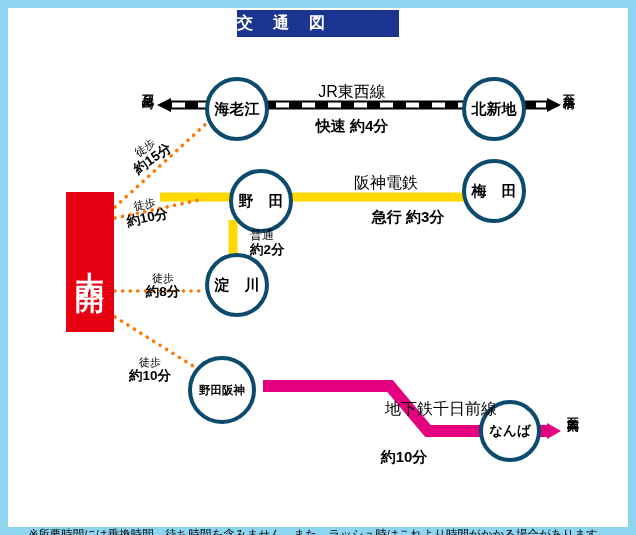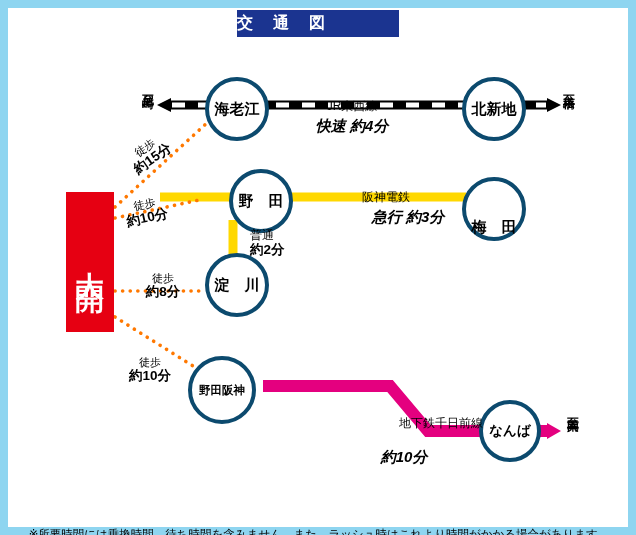--- a/index.html
+++ b/index.html
@@ -14,22 +14,22 @@
     display:flex;align-items:center;justify-content:center;font-weight:bold;color:#000;}
   .st-56{width:56px;height:56px;font-size:15px;}
   .st-60{width:60px;height:60px;font-size:11.5px;}
   .st-54{width:54px;height:54px;font-size:13.5px;}
   .daikai-box{position:absolute;left:66px;top:192px;width:48px;height:140px;background:#E60012;
     display:flex;align-items:center;justify-content:center;}
   .daikai-box span{writing-mode:vertical-rl;text-orientation:upright;color:#ffffff;
     font-weight:bold;font-size:29px;letter-spacing:14px;}
   .vtext{position:absolute;writing-mode:vertical-rl;text-orientation:upright;font-size:12px;
     font-weight:bold;color:#000;letter-spacing:1px;}
-  .line-name{position:absolute;font-size:12px;color:#000;transform:translateX(-50%);white-space:nowrap;margin-top:16px;}
-  .line-detail{position:absolute;font-size:15px;font-weight:bold;color:#000;transform:translateX(-50%);white-space:nowrap;font-style:italic;}
+  .line-name{position:absolute;font-size:16px;color:#000;transform:translateX(-50%);white-space:nowrap;}
+  .line-detail{position:absolute;font-size:15px;font-weight:bold;color:#000;transform:translateX(-50%);white-space:nowrap;}
   .walk{position:absolute;width:58px;text-align:center;color:#000;white-space:nowrap;}
   .walk .w-label{display:block;font-size:11px;line-height:12px;}
   .walk .w-time{display:block;font-size:13.5px;font-weight:bold;line-height:15px;}
   .local-label{position:absolute;left:250px;top:229px;color:#000;}
   .local-label .w-label{display:block;font-size:12px;line-height:13px;}
   .local-label .w-time{display:block;font-size:13.5px;font-weight:bold;line-height:16px;}
   .footnote{position:absolute;left:10px;top:527px;width:618px;font-size:11.5px;color:#000;white-space:nowrap;text-align:center;}
 </style>
 </head>
 <body>
@@ -77,21 +77,21 @@
 
   <div class="station st-56" style="left:205px;top:77px;">
     <span>海老江</span>
   </div>
   <div class="station st-56" style="left:462px;top:77px;">
     <span>北新地</span>
   </div>
   <div class="station st-56" style="left:205px;top:169px;margin-left:24px;">
     <span>野　田</span>
   </div>
-  <div class="station st-56" style="left:462px;top:177px;align-items:flex-end;">
+  <div class="station st-56" style="left:462px;top:159px;">
     <span>梅　田</span>
   </div>
   <div class="station st-56" style="left:205px;top:253px;text-align:right;">
     <span>淀　川</span>
   </div>
   <div class="station st-60" style="left:188px;top:356px;">
     <span>野田阪神</span>
   </div>
   <div class="station st-54" style="left:479px;top:400px;">
     <span>なんば</span>

